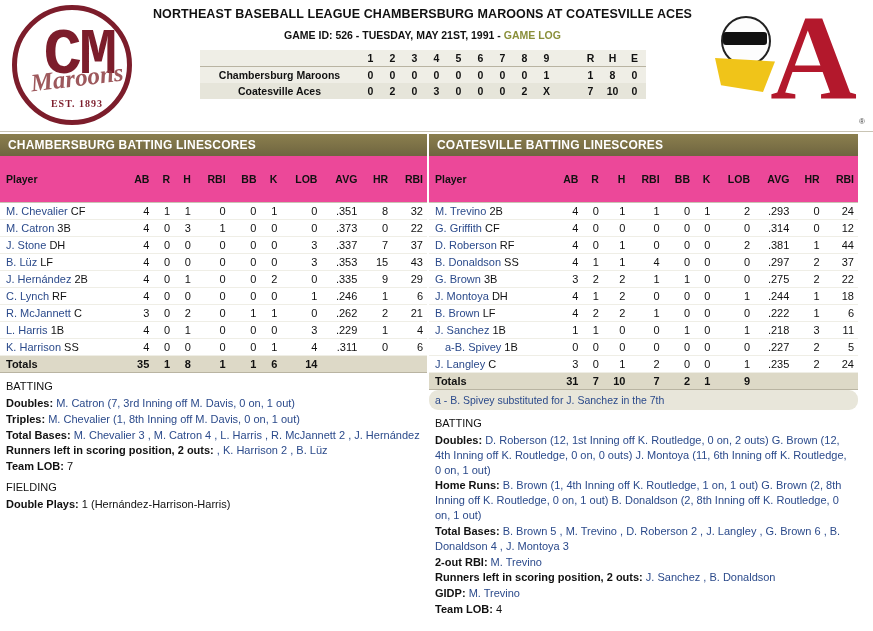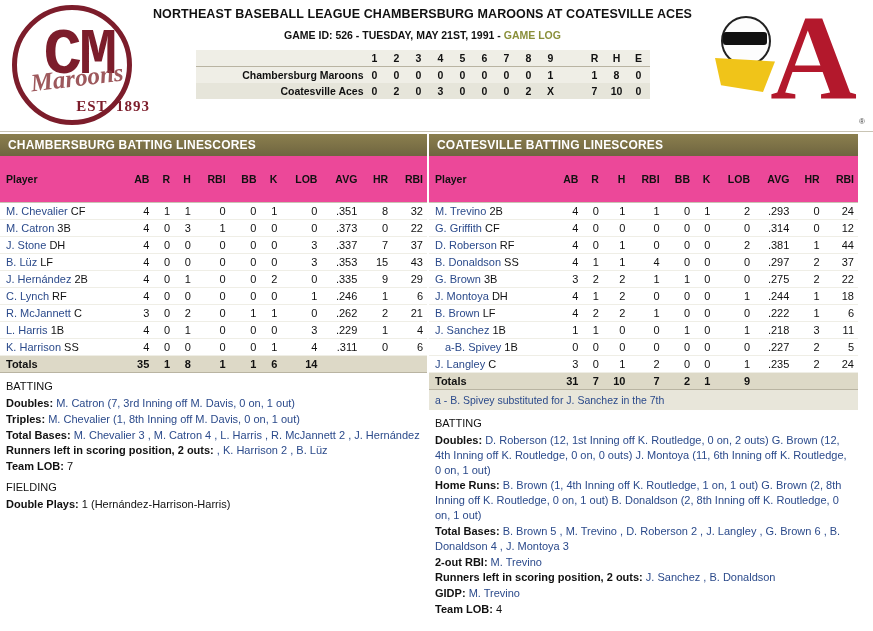--- a/index.html
+++ b/index.html
@@ -72,23 +72,23 @@
     font-size: 10.5px;
   }
   table.linescore th, table.linescore td {
     padding: 2px 0;
     text-align: center;
     width: 22px;
     font-weight: bold;
     color: #111;
   }
   table.linescore th.team, table.linescore td.team {
-    text-align: right;
+    text-align: center;
     width: 160px;
-    padding-left: 8px;
+    padding-left: 0;
     font-weight: bold;
   }
   table.linescore tr.head th {
     border-bottom: 1px solid #b9b4a2;
     font-weight: bold;
   }
   table.linescore td.sep {
     width: 8px;
   }
   table.linescore tr.row1 td { background: #efeee6; }
@@ -122,23 +122,23 @@
     font-style: italic;
     font-size: 25px;
     font-weight: bold;
     color: #8c3b40;
     transform: rotate(-7deg);
     opacity: .85;
   }
   .logo-left .est {
     position: absolute;
     left: 0; width: 146px; top: 96px;
-    text-align: right;
+    text-align: center;
     font-family: "Liberation Serif", serif;
-    font-size: 15px;
+    font-size: 10px;
     font-weight: bold;
     color: #7c1d2b;
     letter-spacing: 1px;
   }
   .logo-right .abox {
     position: absolute;
     right: 2px; top: 2px;
     width: 150px; height: 122px;
     background: #ffffff;
   }
@@ -237,20 +237,21 @@
     border-top: 1px solid #b9b4a2;
     border-bottom: 1px solid #b9b4a2;
   }
   table.bat tr.totals td.player { color: #111; }
 
   .sub-note {
     background: #e8e6da;
     font-size: 10.5px;
     padding: 4px 6px;
     color: #111;
+    border-radius: 9px;
   }
   .sub-note .lnk { color: #2b4a8b; }
 
   .notes {
     padding: 6px 6px 4px 6px;
     font-size: 11px;
     line-height: 1.35;
   }
   .notes .hdr {
     font-weight: normal;

